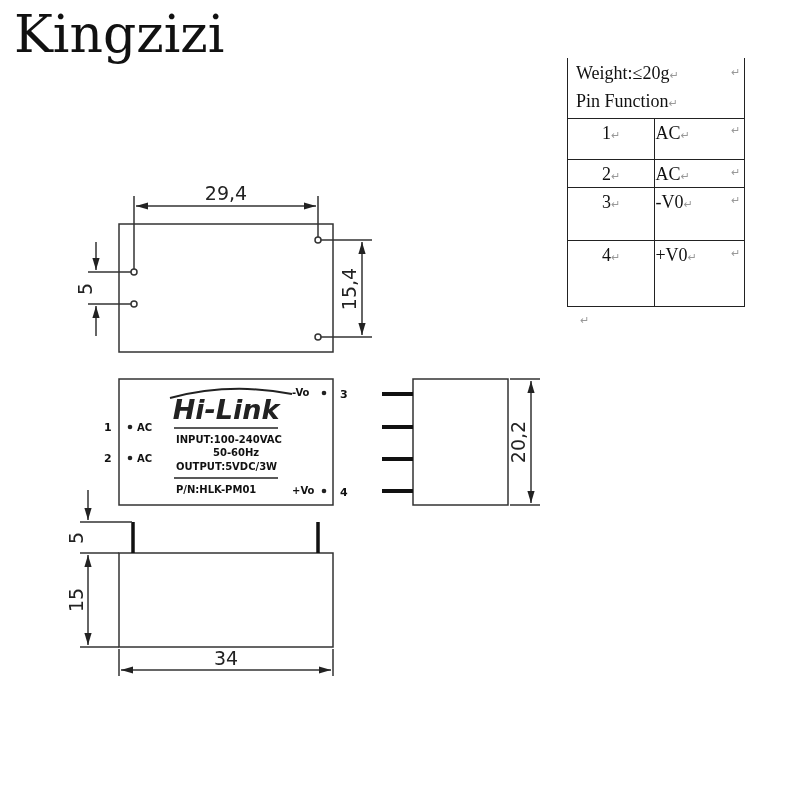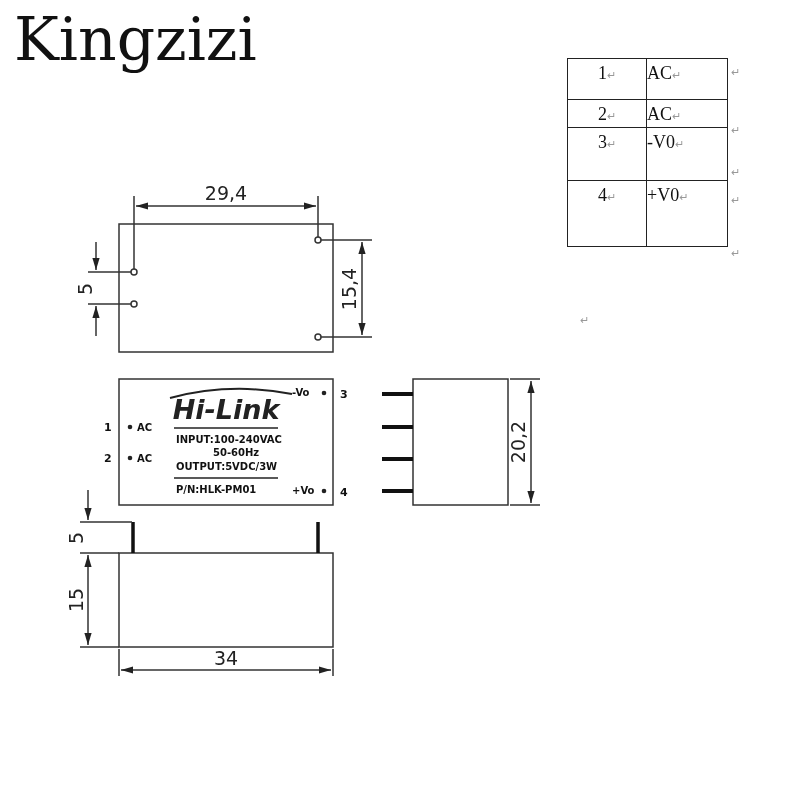--- a/index.html
+++ b/index.html
@@ -1,17 +1,17 @@
 <!DOCTYPE html>
 <html><head>
 <meta charset="utf-8">
 <style>
   html, body { margin: 0; padding: 0; background: #ffffff; }
   body { width: 800px; height: 800px; position: relative; overflow: hidden; font-family: "DejaVu Serif", serif; }
-  .brand { position: absolute; left: 14px; top: 4px; font-family: "DejaVu Serif", "Liberation Serif", serif; font-size: 60px; color: #111; letter-spacing: 0px; }
+  .brand { position: absolute; left: 14px; top: 4px; font-family: "DejaVu Serif", "Liberation Serif", serif; font-size: 52px; color: #111; letter-spacing: 0px; }
   svg.drawing { position: absolute; left: 0; top: 0; }
   .dim-text { font-family: "DejaVu Sans", sans-serif; font-size: 19px; fill: #222; }
   .label-bold { font-family: "DejaVu Sans", sans-serif; font-weight: bold; fill: #111; }
   .pin-table { position: absolute; left: 567px; top: 58px; border-collapse: collapse; font-family: "Liberation Serif", serif; font-size: 18px; color: #111; }
   .pin-table td { border: 1px solid #222; padding: 0; vertical-align: top; }
   .pin-table .hdr { width: 160px; height: 55px; padding: 2px 8px; line-height: 26px; border-top: none; }
   .pin-table .num { width: 78px; text-align: center; padding-top: 4px; }
   .pin-table .fn { width: 80px; text-align: left; padding-top: 4px; }
   .mark { color: #999; font-size: 11px; }
   .outside-mark { position: absolute; color: #999; font-size: 11px; font-family: "Liberation Serif", serif; }
@@ -109,20 +109,26 @@
     <line x1="333" y1="649" x2="333" y2="676"></line>
     <line x1="121" y1="670" x2="331" y2="670" marker-start="url(#arr)" marker-end="url(#arr)"></line>
   </g>
   <text class="dim-text" transform="translate(83,538) rotate(-90)" text-anchor="middle">5</text>
   <text class="dim-text" transform="translate(83,600) rotate(-90)" text-anchor="middle">15</text>
   <text class="dim-text" x="226" y="665" text-anchor="middle">34</text>
 </svg>
 
 <table class="pin-table">
   <tbody>
+      <tr>
+    <td class="hdr" colspan="2" style="border-top:none;">
+      <div><span>Weight:≤20g</span><span class="mark">↵</span></div>
+      <div><span>Pin Function</span><span class="mark">↵</span></div>
+    </td>
+  </tr>
   <tr style="height:41px;">
     <td class="num"><span>1</span><span class="mark">↵</span></td>
     <td class="fn"><span>AC</span><span class="mark">↵</span></td>
   </tr>
   <tr style="height:28px;">
     <td class="num"><span>2</span><span class="mark">↵</span></td>
     <td class="fn"><span>AC</span><span class="mark">↵</span></td>
   </tr>
   <tr style="height:53px;">
     <td class="num"><span>3</span><span class="mark">↵</span></td>

